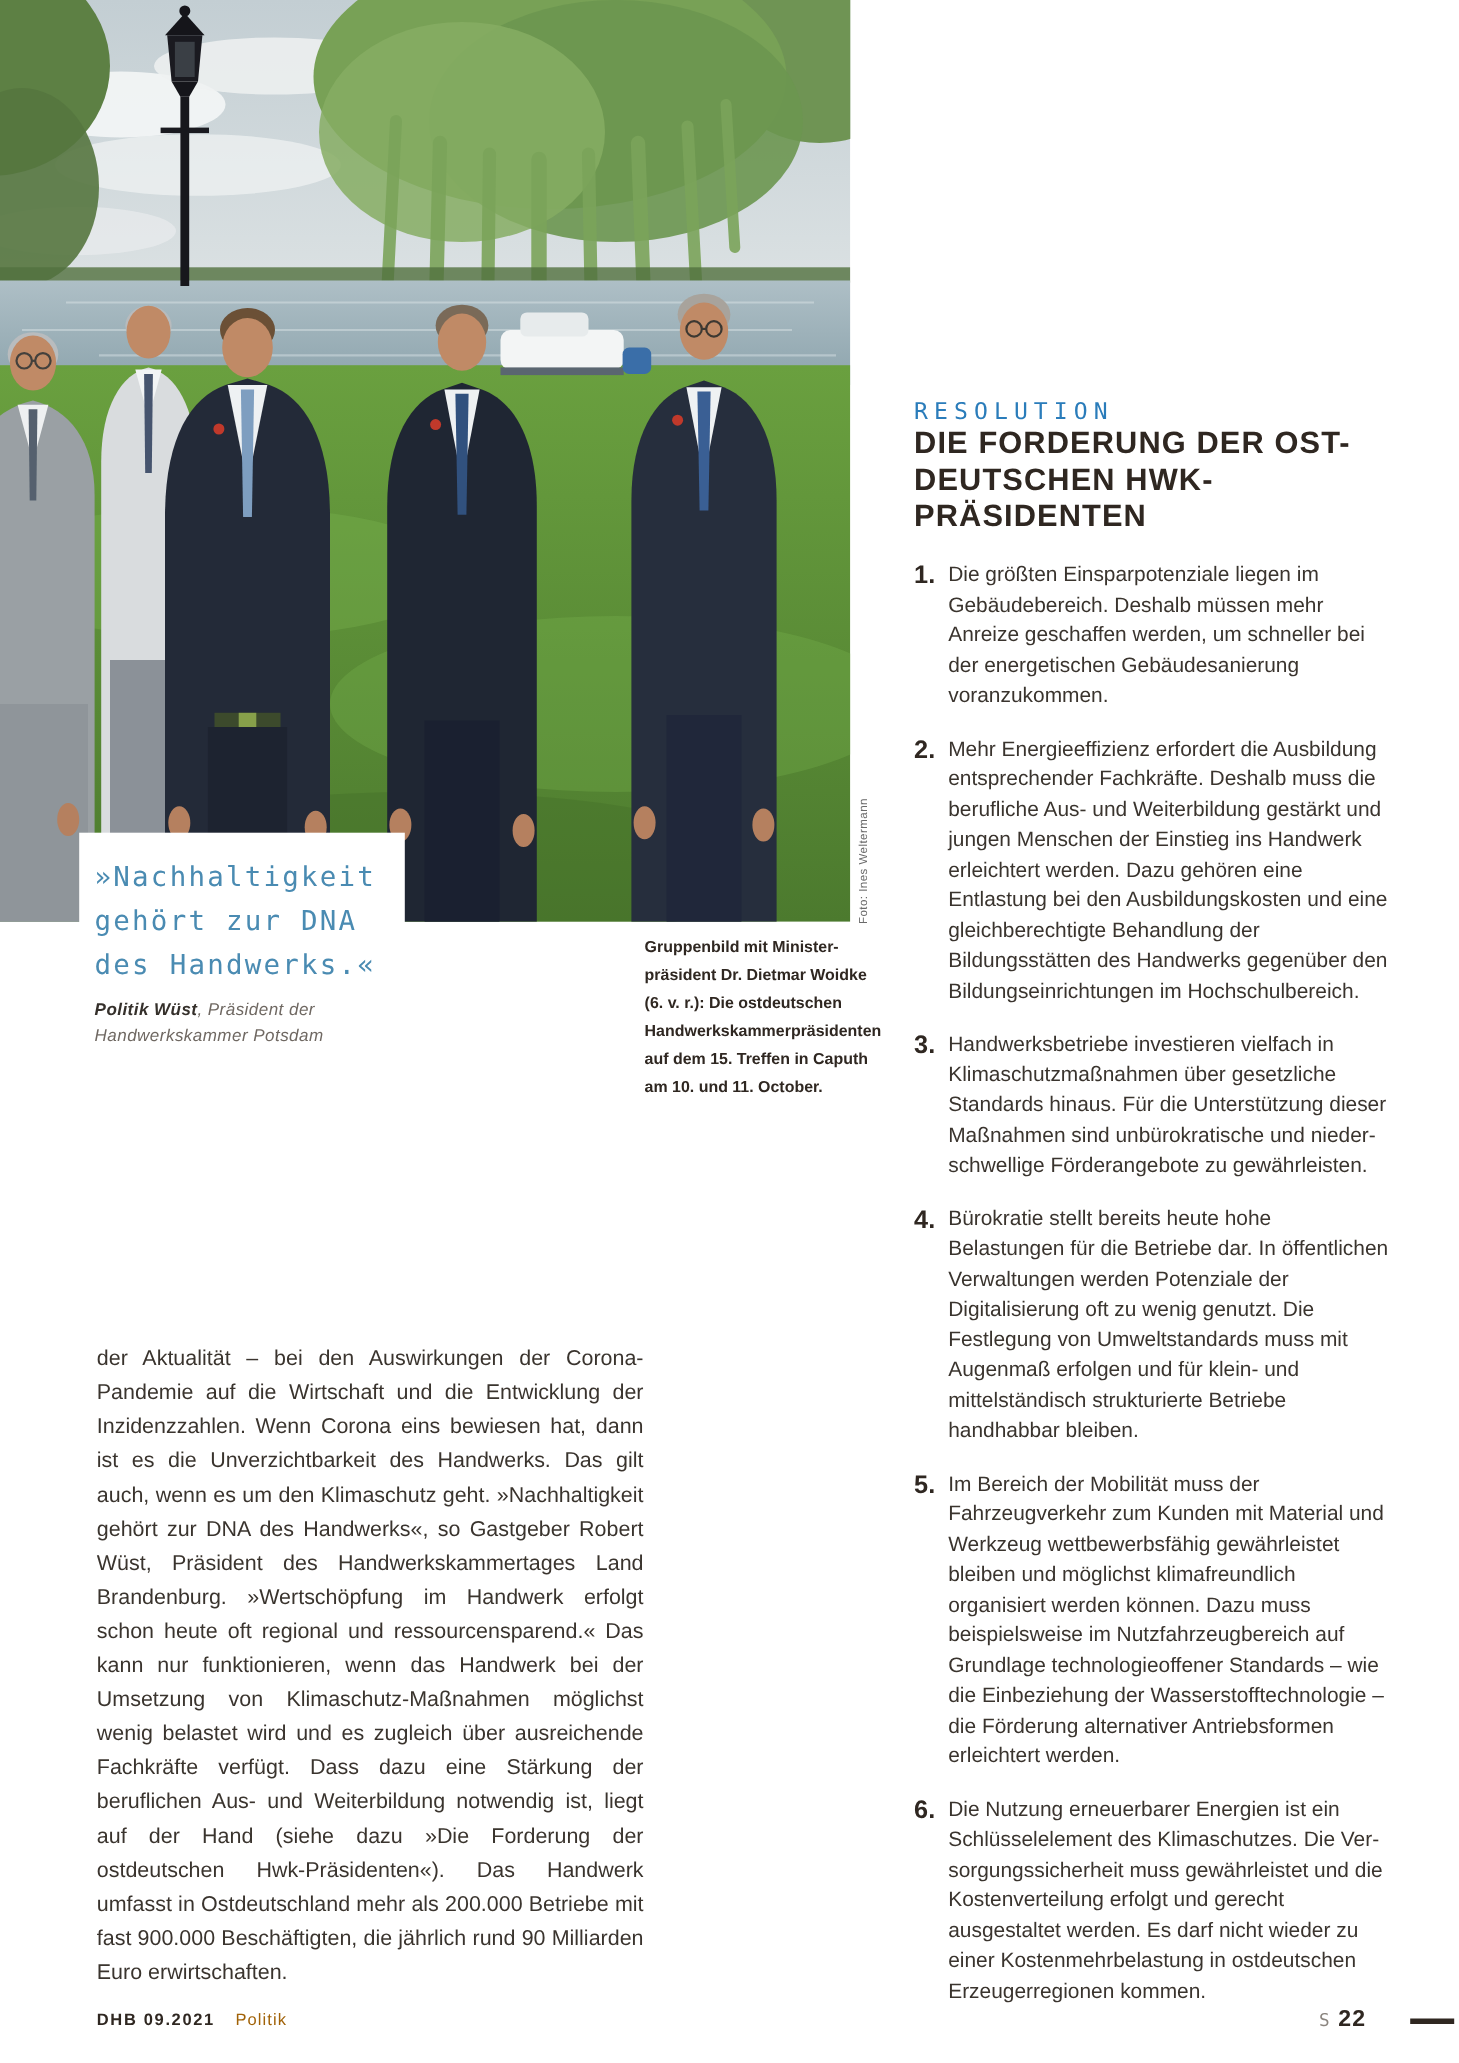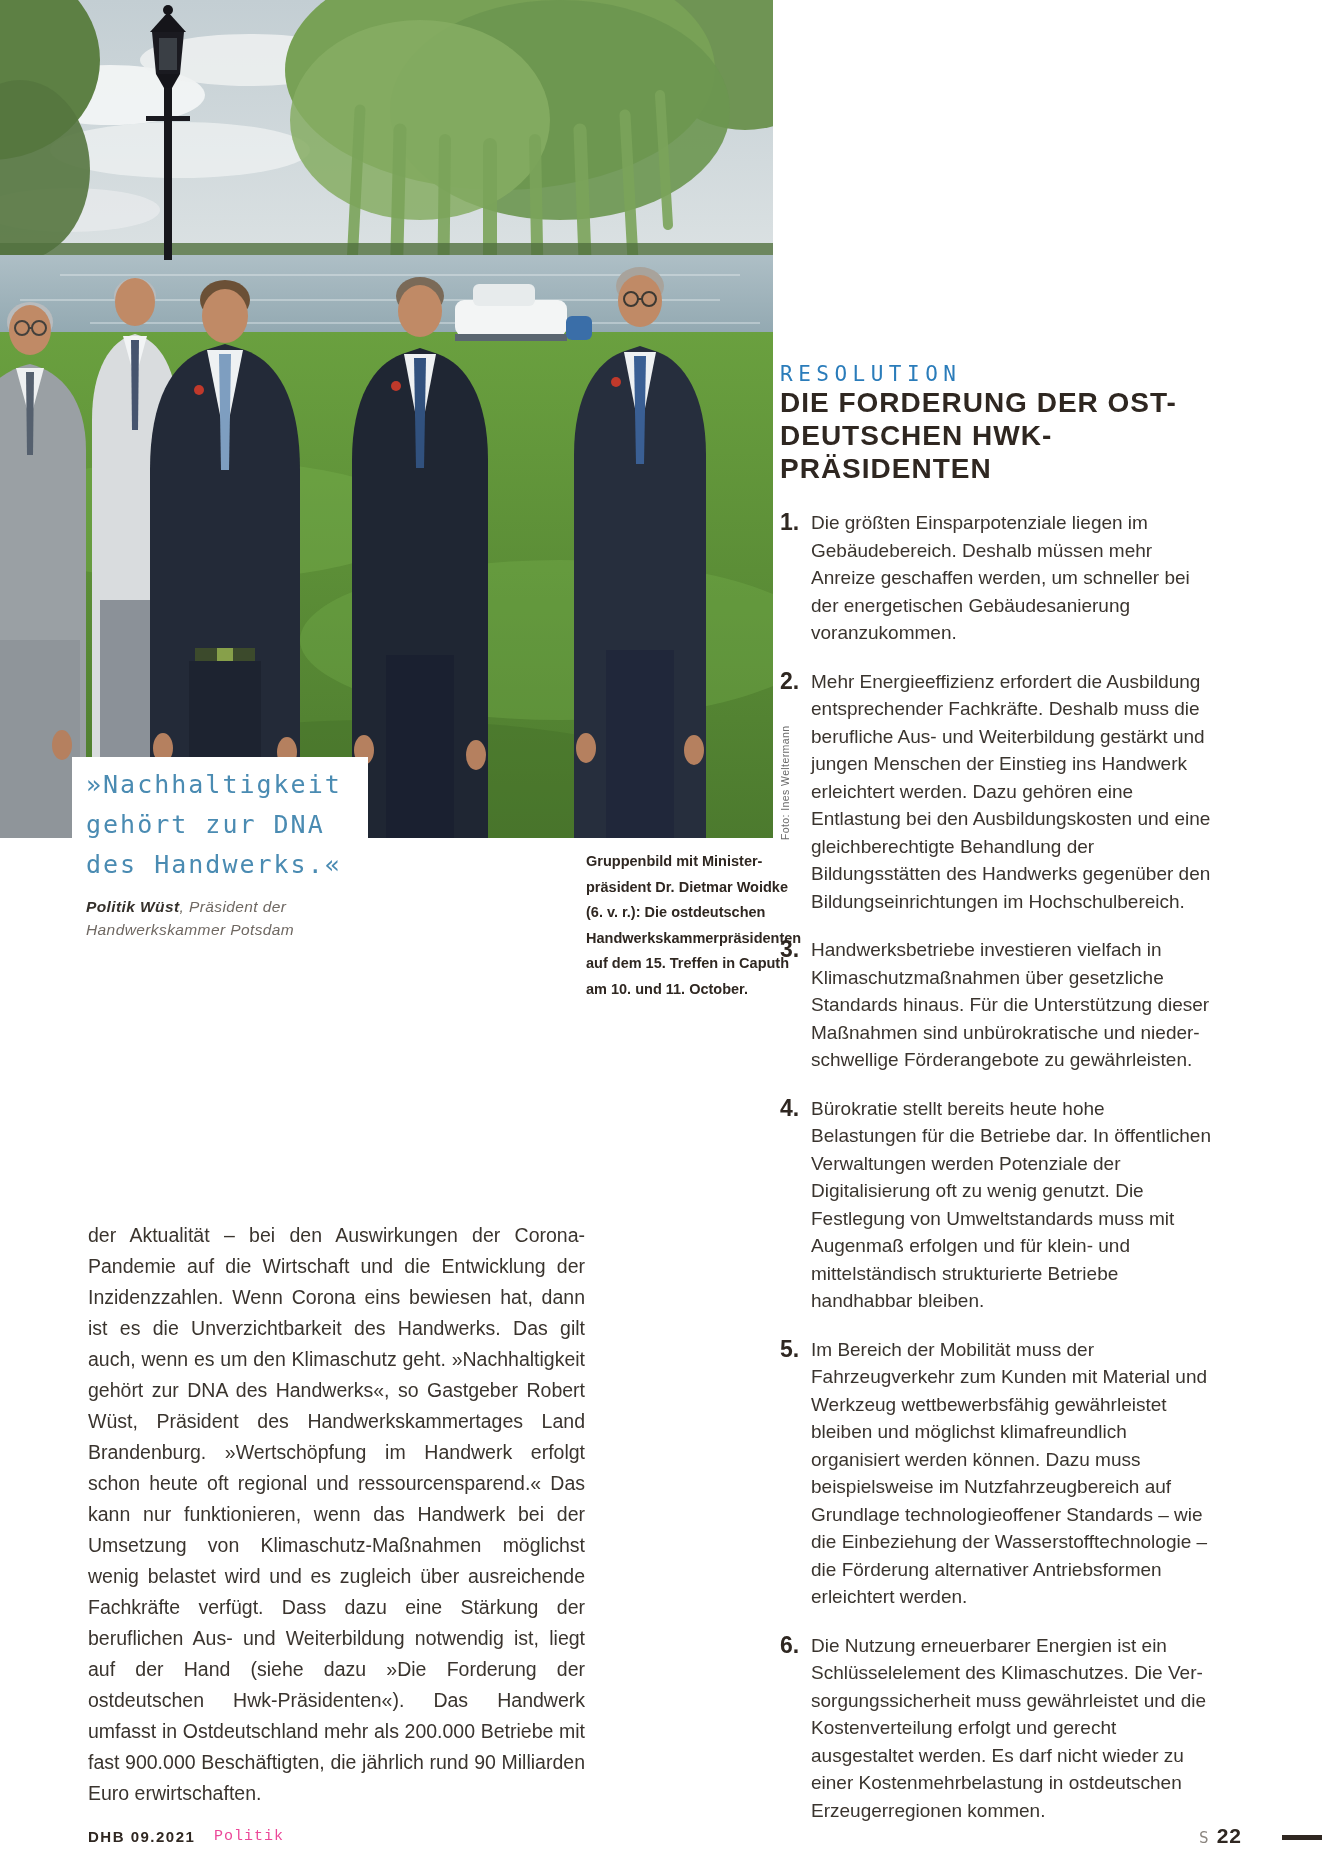--- a/index.html
+++ b/index.html
@@ -17,21 +17,21 @@
 
   .photo-credit{
     position:absolute;left:779px;top:840px;
     transform:rotate(-90deg);transform-origin:0 0;
     font-size:10.5px;color:#6a6a6a;letter-spacing:.4px;white-space:nowrap;
   }
 
   
   .quote-box{
     position:absolute;left:72px;top:757px;width:296px;min-height:200px;
-    background:#fff;padding:8px 0 0 14px;box-sizing:border-box;
+    background:#fff;padding:20px 0 0 14px;box-sizing:border-box;
   }
   .quote-text{
     font-family:"DejaVu Sans Mono",monospace;
     font-size:25px;line-height:40px;letter-spacing:2px;
     color:var(--quote-blue,#4a8bb2);
   }
   .quote-attribution{
     margin-top:10px;width:245px;
     font-style:italic;font-size:15.5px;line-height:23px;letter-spacing:.4px;
     color:#6f6862;
@@ -39,21 +39,21 @@
   .quote-attribution .attr-name{font-weight:bold;color:#35302b;}
 
   
   .photo-caption{
     position:absolute;left:586px;top:849px;width:210px;
     font-weight:bold;font-size:14.5px;line-height:25.6px;
     color:var(--heading-dark,#2f2721);
   }
 
   
-  .resolution{position:absolute;left:780px;top:362px;width:432px;}
+  .resolution{position:absolute;left:831px;top:362px;width:432px;}
   .res-kicker{
     font-family:"DejaVu Sans Mono",monospace;
     font-size:21px;letter-spacing:5.5px;
     color:var(--accent-blue,#2a7cba);
   }
   .res-title{
     margin-top:0;
     font-weight:bold;font-size:28px;line-height:33px;letter-spacing:1px;
     color:var(--heading-dark,#2f2721);
   }
@@ -77,22 +77,22 @@
 
   
   .footer{position:absolute;left:0;top:1824px;width:1326px;height:30px;}
   .footer-issue{
     position:absolute;left:88px;top:4px;
     font-weight:bold;font-size:15px;letter-spacing:1.5px;
     color:var(--heading-dark,#2f2721);
   }
   .footer-section{
     position:absolute;left:214px;top:4px;
-    font-family:Liberation Mono, monospace;
-    font-size:15px;letter-spacing:1px;color:#ec4899;
+    font-family:Liberation Sans, sans-serif;
+    font-size:15px;letter-spacing:1px;color:#a16207;
   }
   .footer-page{position:absolute;right:84px;top:0;white-space:nowrap;}
   .footer-page .pg-label{
     font-family:"DejaVu Sans Mono",monospace;
     font-size:16px;color:#8b857f;margin-right:8px;
   }
   .footer-page .pg-num{
     font-weight:bold;font-size:21px;letter-spacing:1px;
     color:var(--heading-dark,#2f2721);
   }

